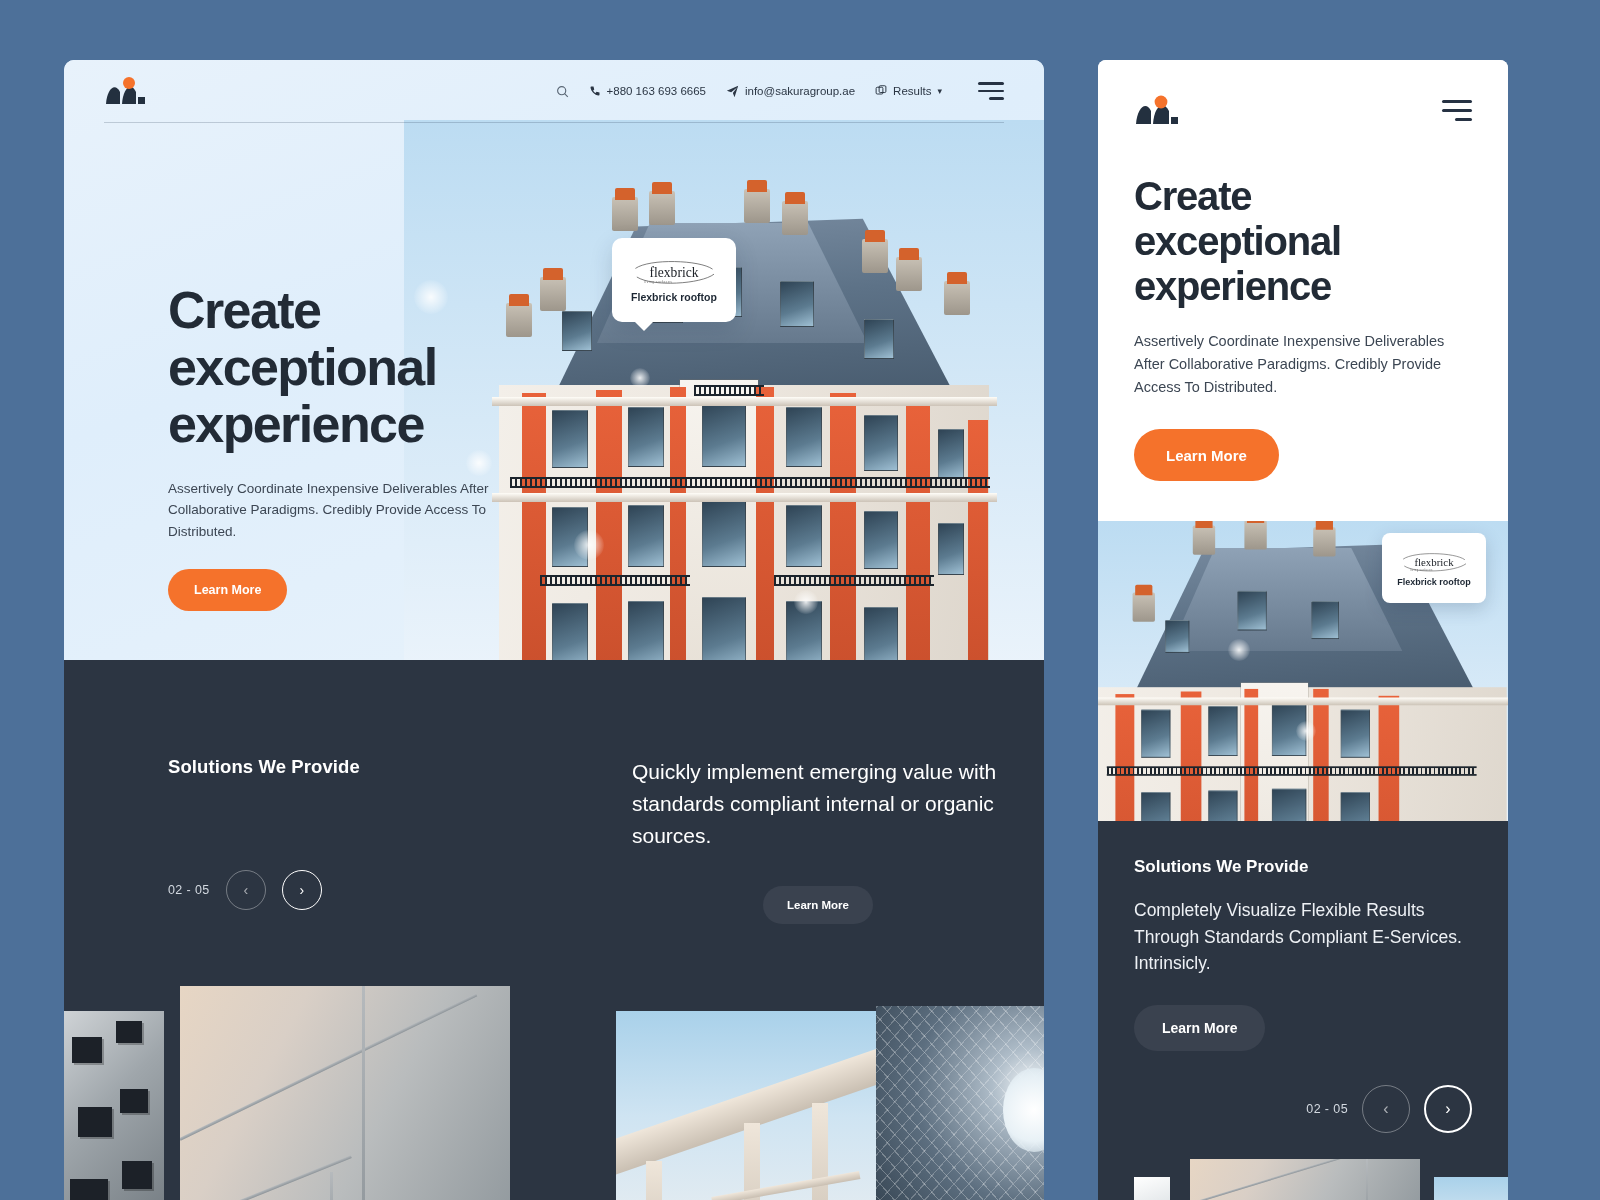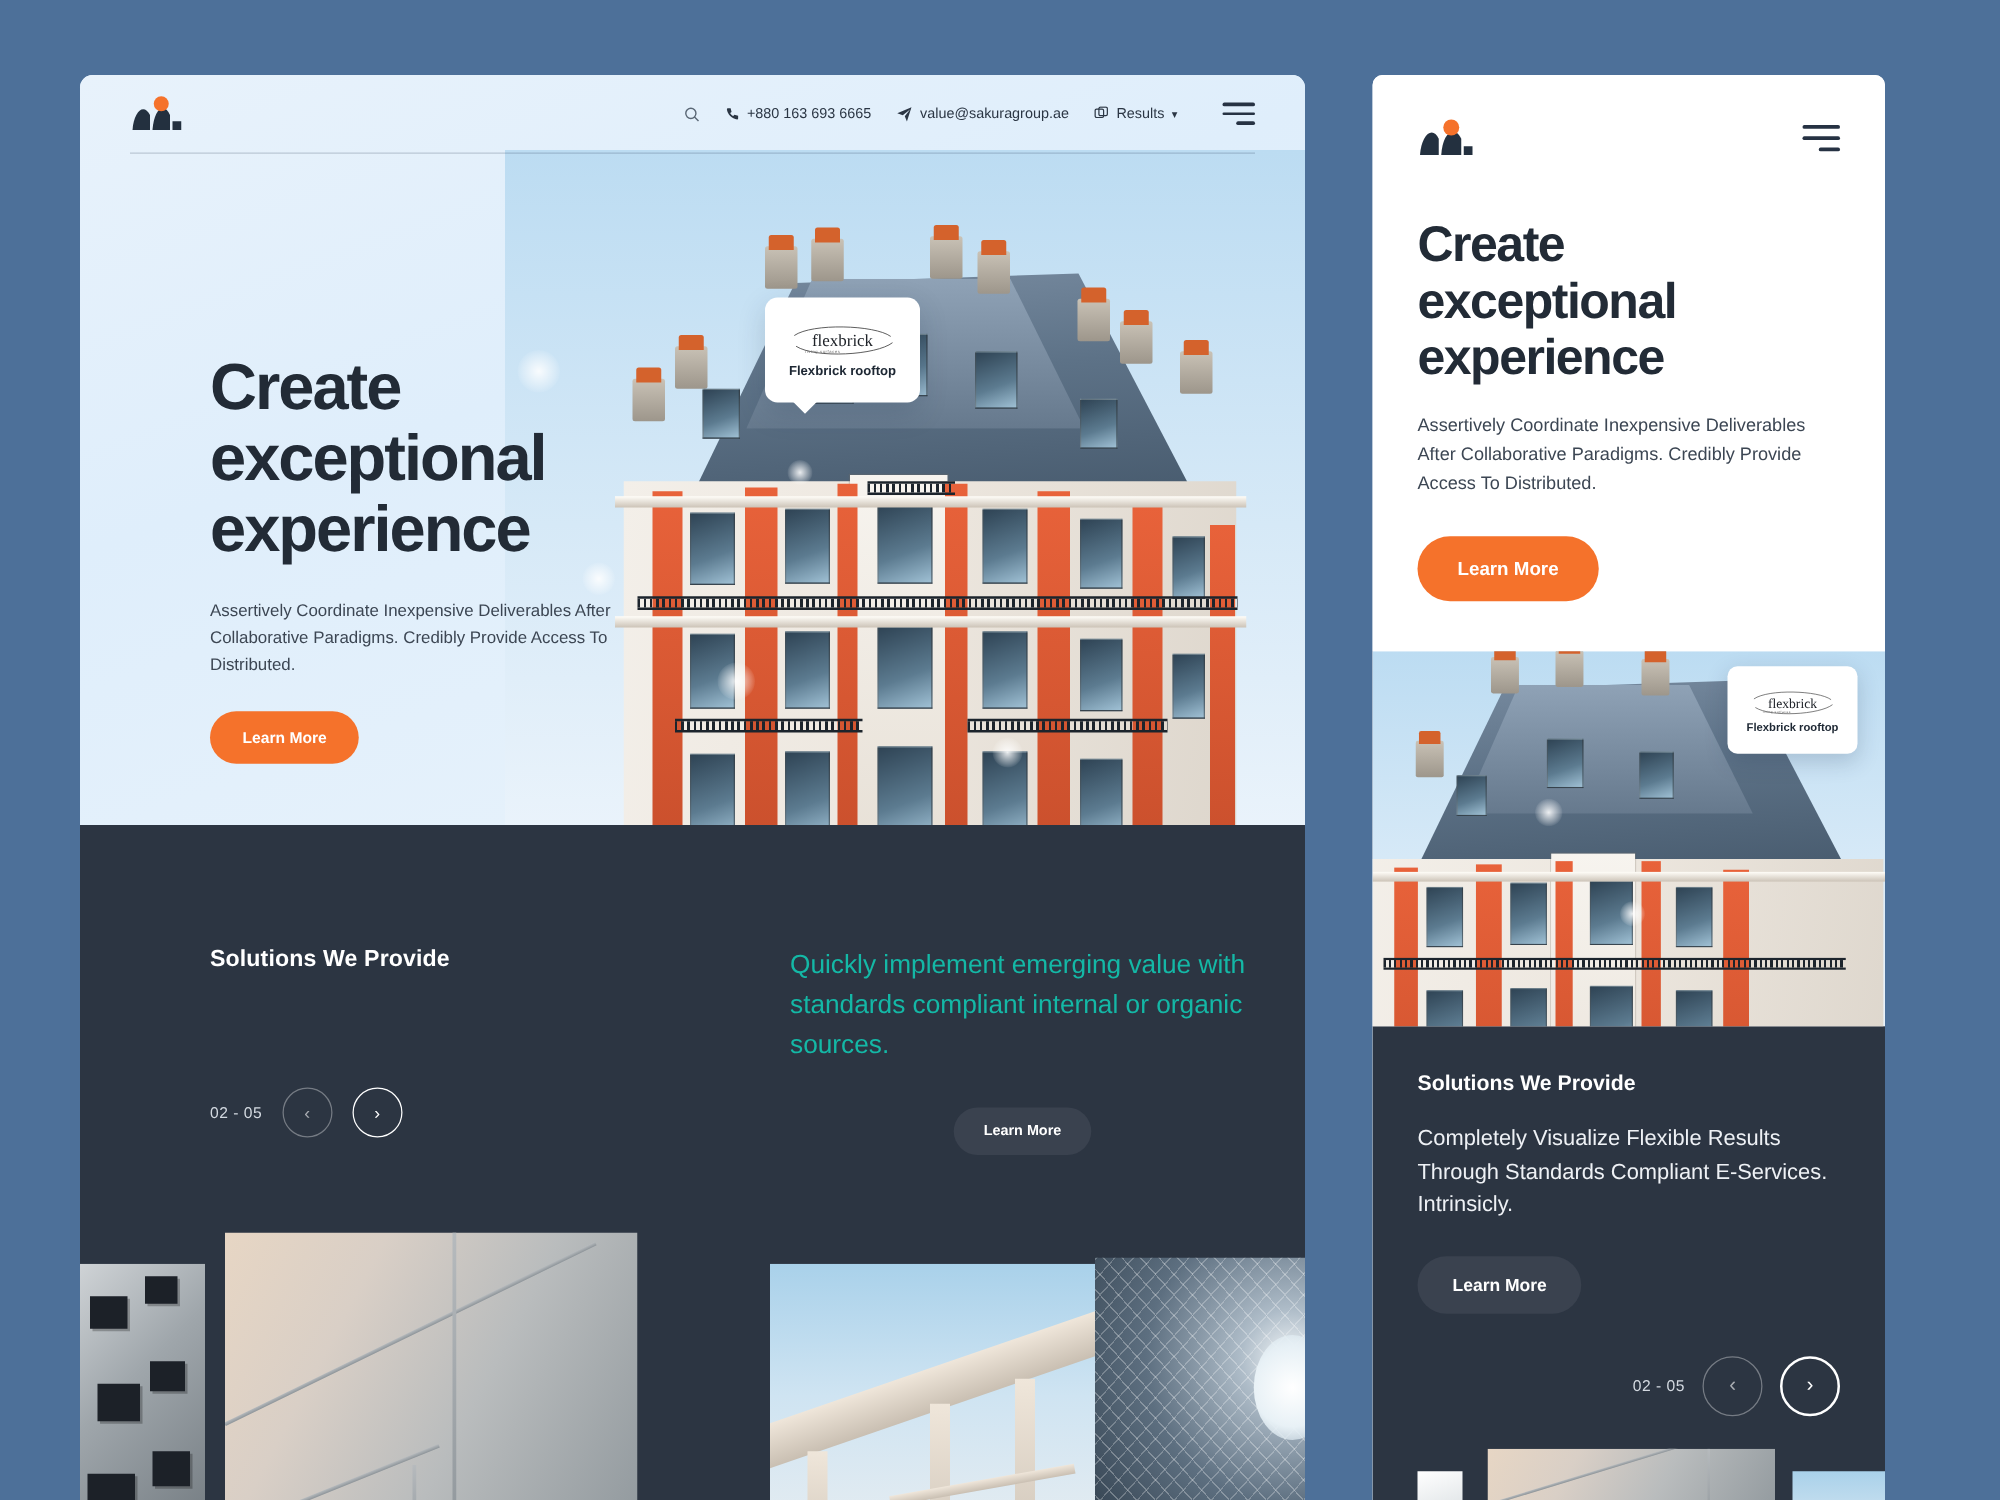--- a/index.html
+++ b/index.html
@@ -177,21 +177,21 @@
   .pager { display: flex; align-items: center; gap: 16px; margin-top: 92px; }
   .pager-count { font-size: 12.5px; color: #d3d9e0; letter-spacing: .4px; }
   .circ {
     width: 40px; height: 40px; border-radius: 50%;
     display: flex; align-items: center; justify-content: center;
     cursor: pointer; background: transparent;
     font-size: 14px; line-height: 1;
   }
   .circ.dim { border: 1.5px solid rgba(255,255,255,.35); color: rgba(255,255,255,.6); }
   .circ.bright { border: 1.8px solid #ffffff; color: #ffffff; }
-  .dark-lead { font-size: 21px; line-height: 1.52; color: #14b8a6; max-width: 372px; font-weight: 400; }
+  .dark-lead { font-size: 21px; line-height: 1.52; color: #ffffff; max-width: 372px; font-weight: 400; }
   .btn-ghost {
     display: inline-flex; align-items: center; justify-content: center;
     margin-top: 34px; padding: 0 24px; height: 38px;
     background: #3a424f; color: #fff;
     border: none; border-radius: 20px;
     font-size: 11.5px; font-weight: 700;
     font-family: "Liberation Sans", sans-serif; cursor: pointer;
   }
 
   
@@ -375,21 +375,21 @@
         <span class="nav-item">
           <svg width="12" height="12" viewBox="0 0 16 16">
               <path d="M3 2 L6 2 L7 6 L5.5 7.2 C6.4 9 7 9.6 8.8 10.5 L10 9 L14 10 L14 13 C14 13.6 13.6 14 13 14 C7.5 13.6 2.4 8.5 2 3 C2 2.4 2.4 2 3 2 Z" fill="#2b3644"></path>
             </svg>
           <span>+880 163 693 6665</span>
         </span>
         <span class="nav-item">
           <svg width="13" height="13" viewBox="0 0 16 16">
               <path d="M15 1 L1 7 L6.4 8.8 L13.6 3.2 L8.4 9.8 L10.5 15 Z" fill="#2b3644"></path>
             </svg>
-          <span>value@sakuragroup.ae</span>
+          <span>info@sakuragroup.ae</span>
         </span>
         <span class="nav-item">
           <svg width="12" height="12" viewBox="0 0 16 16">
               <rect x="1.5" y="3" width="9" height="9" rx="1.5" fill="none" stroke="#2b3644" stroke-width="1.3"></rect>
               <rect x="5.5" y="1" width="9" height="9" rx="1.5" fill="none" stroke="#2b3644" stroke-width="1.3"></rect>
             </svg>
           <span>Results</span>
           <span style="font-size:9px;">▾</span>
         </span>
         <span class="hamburger">

